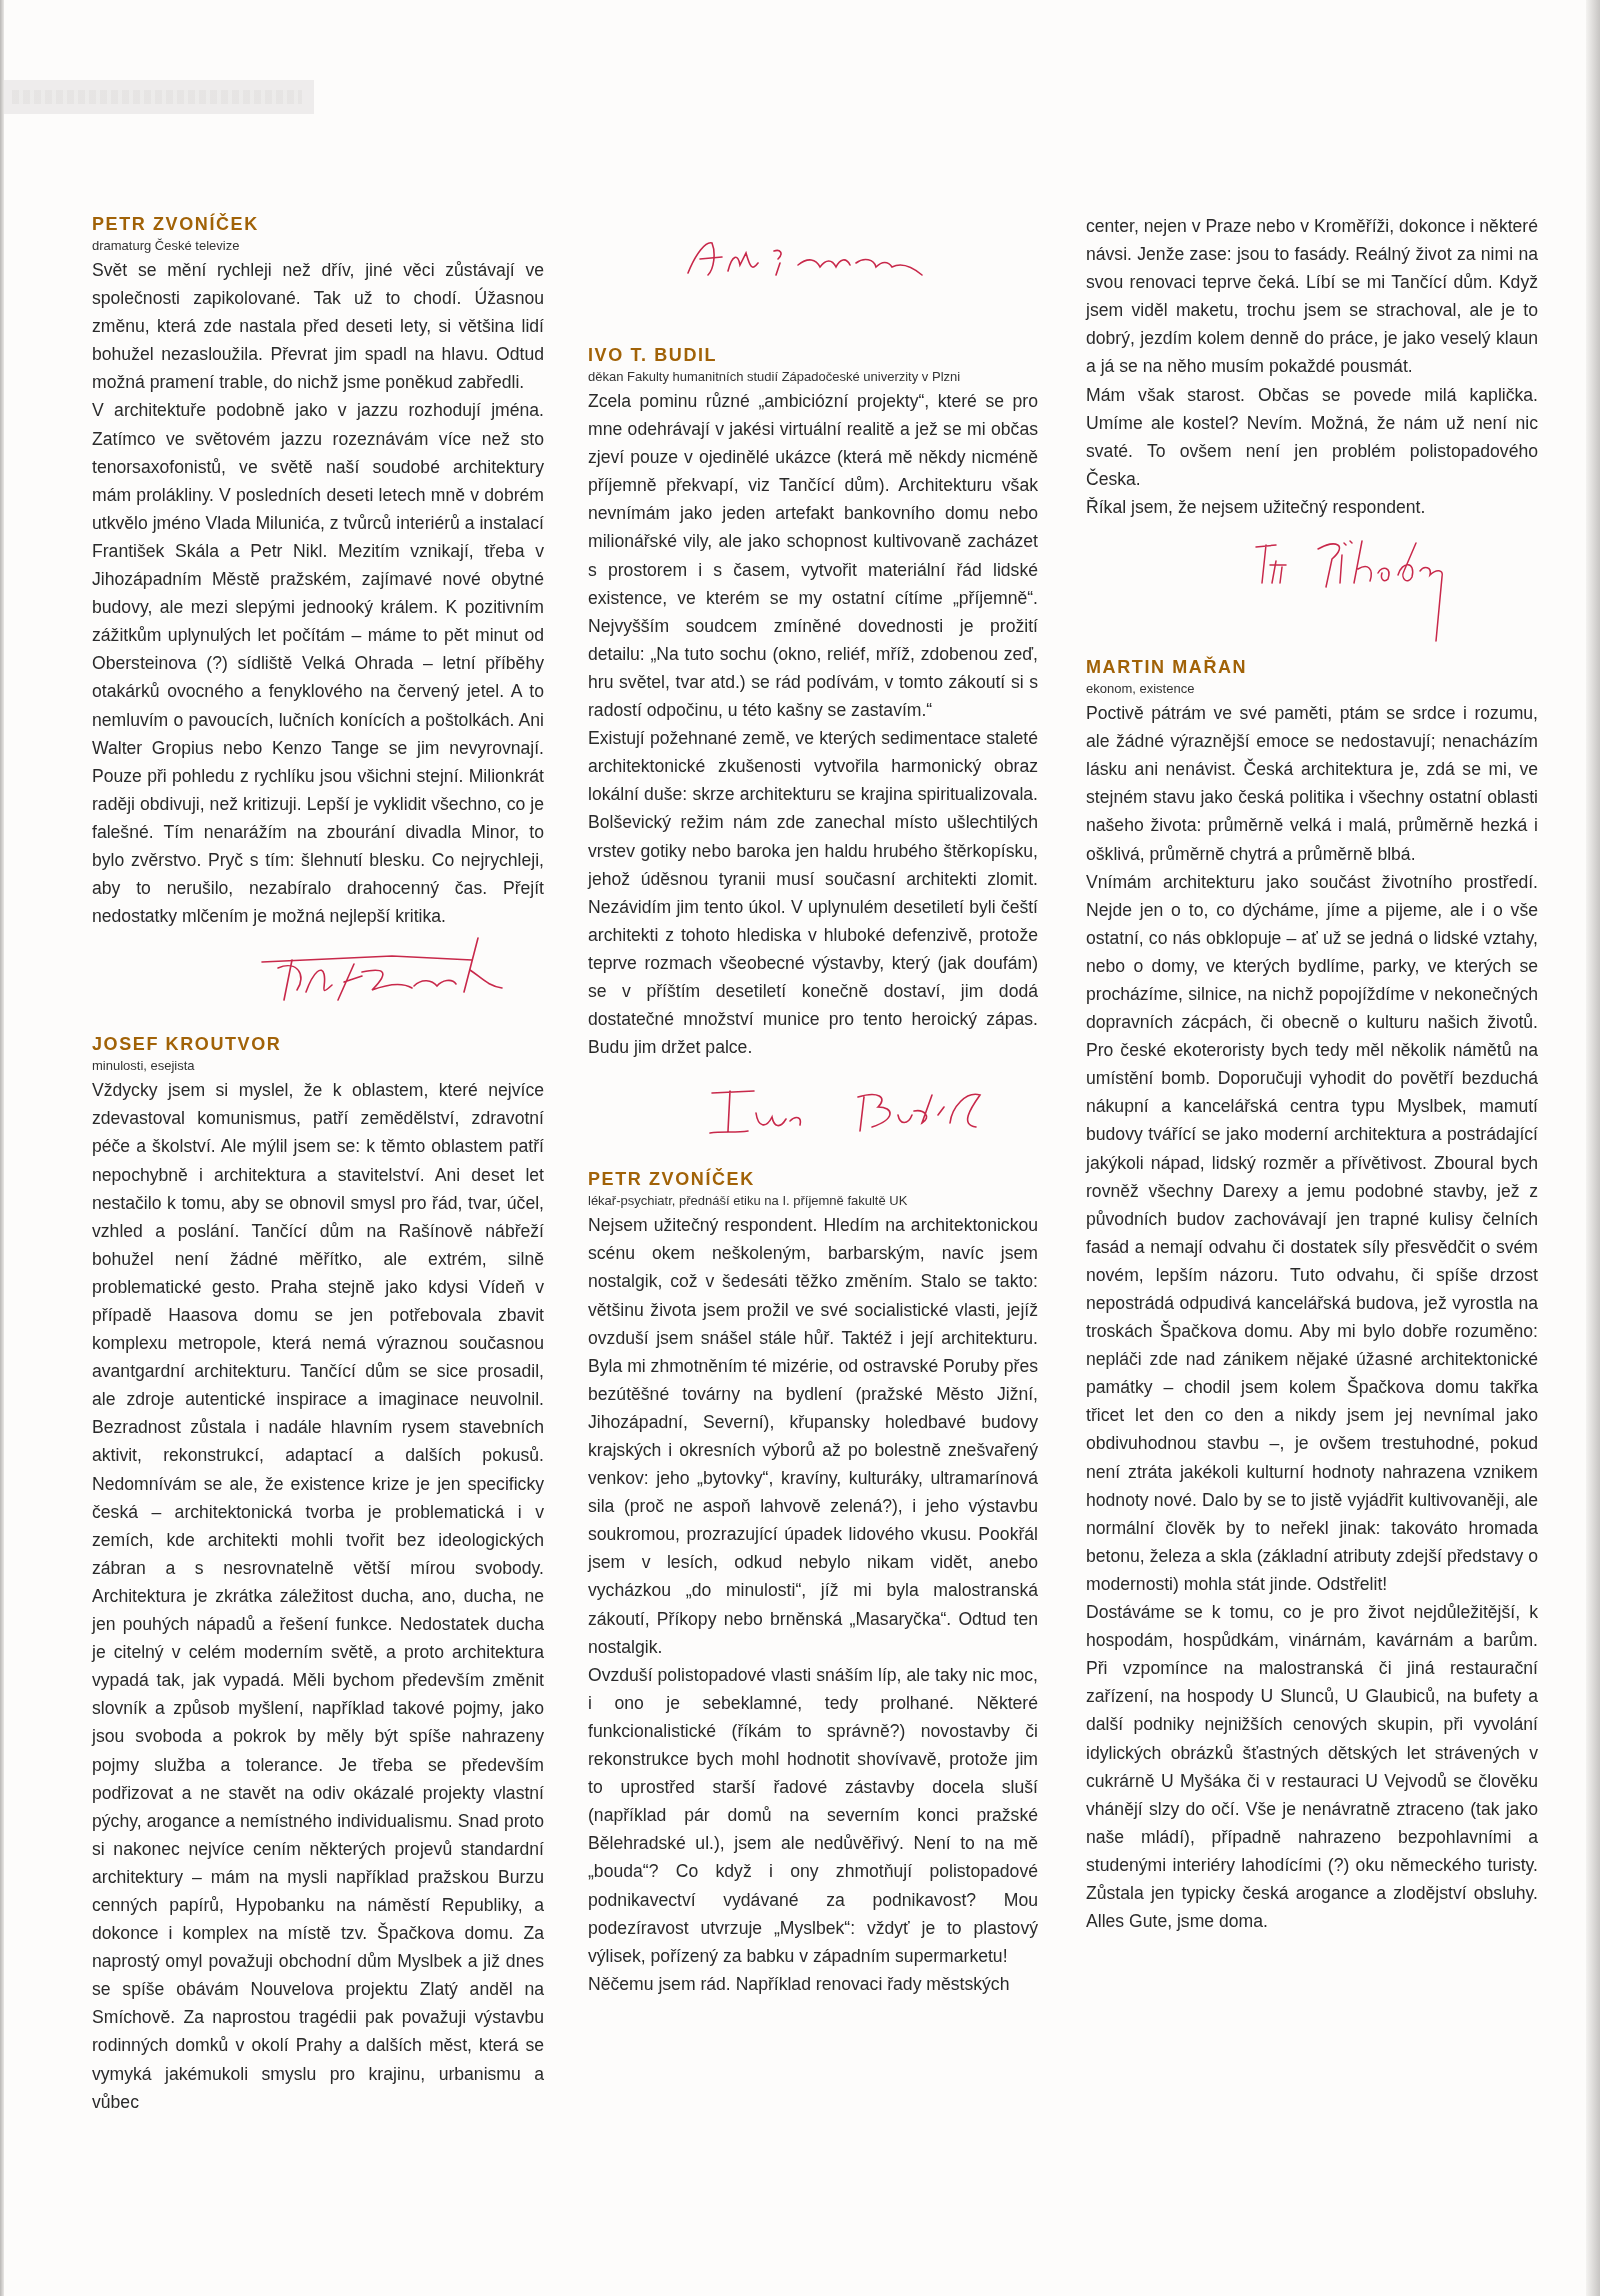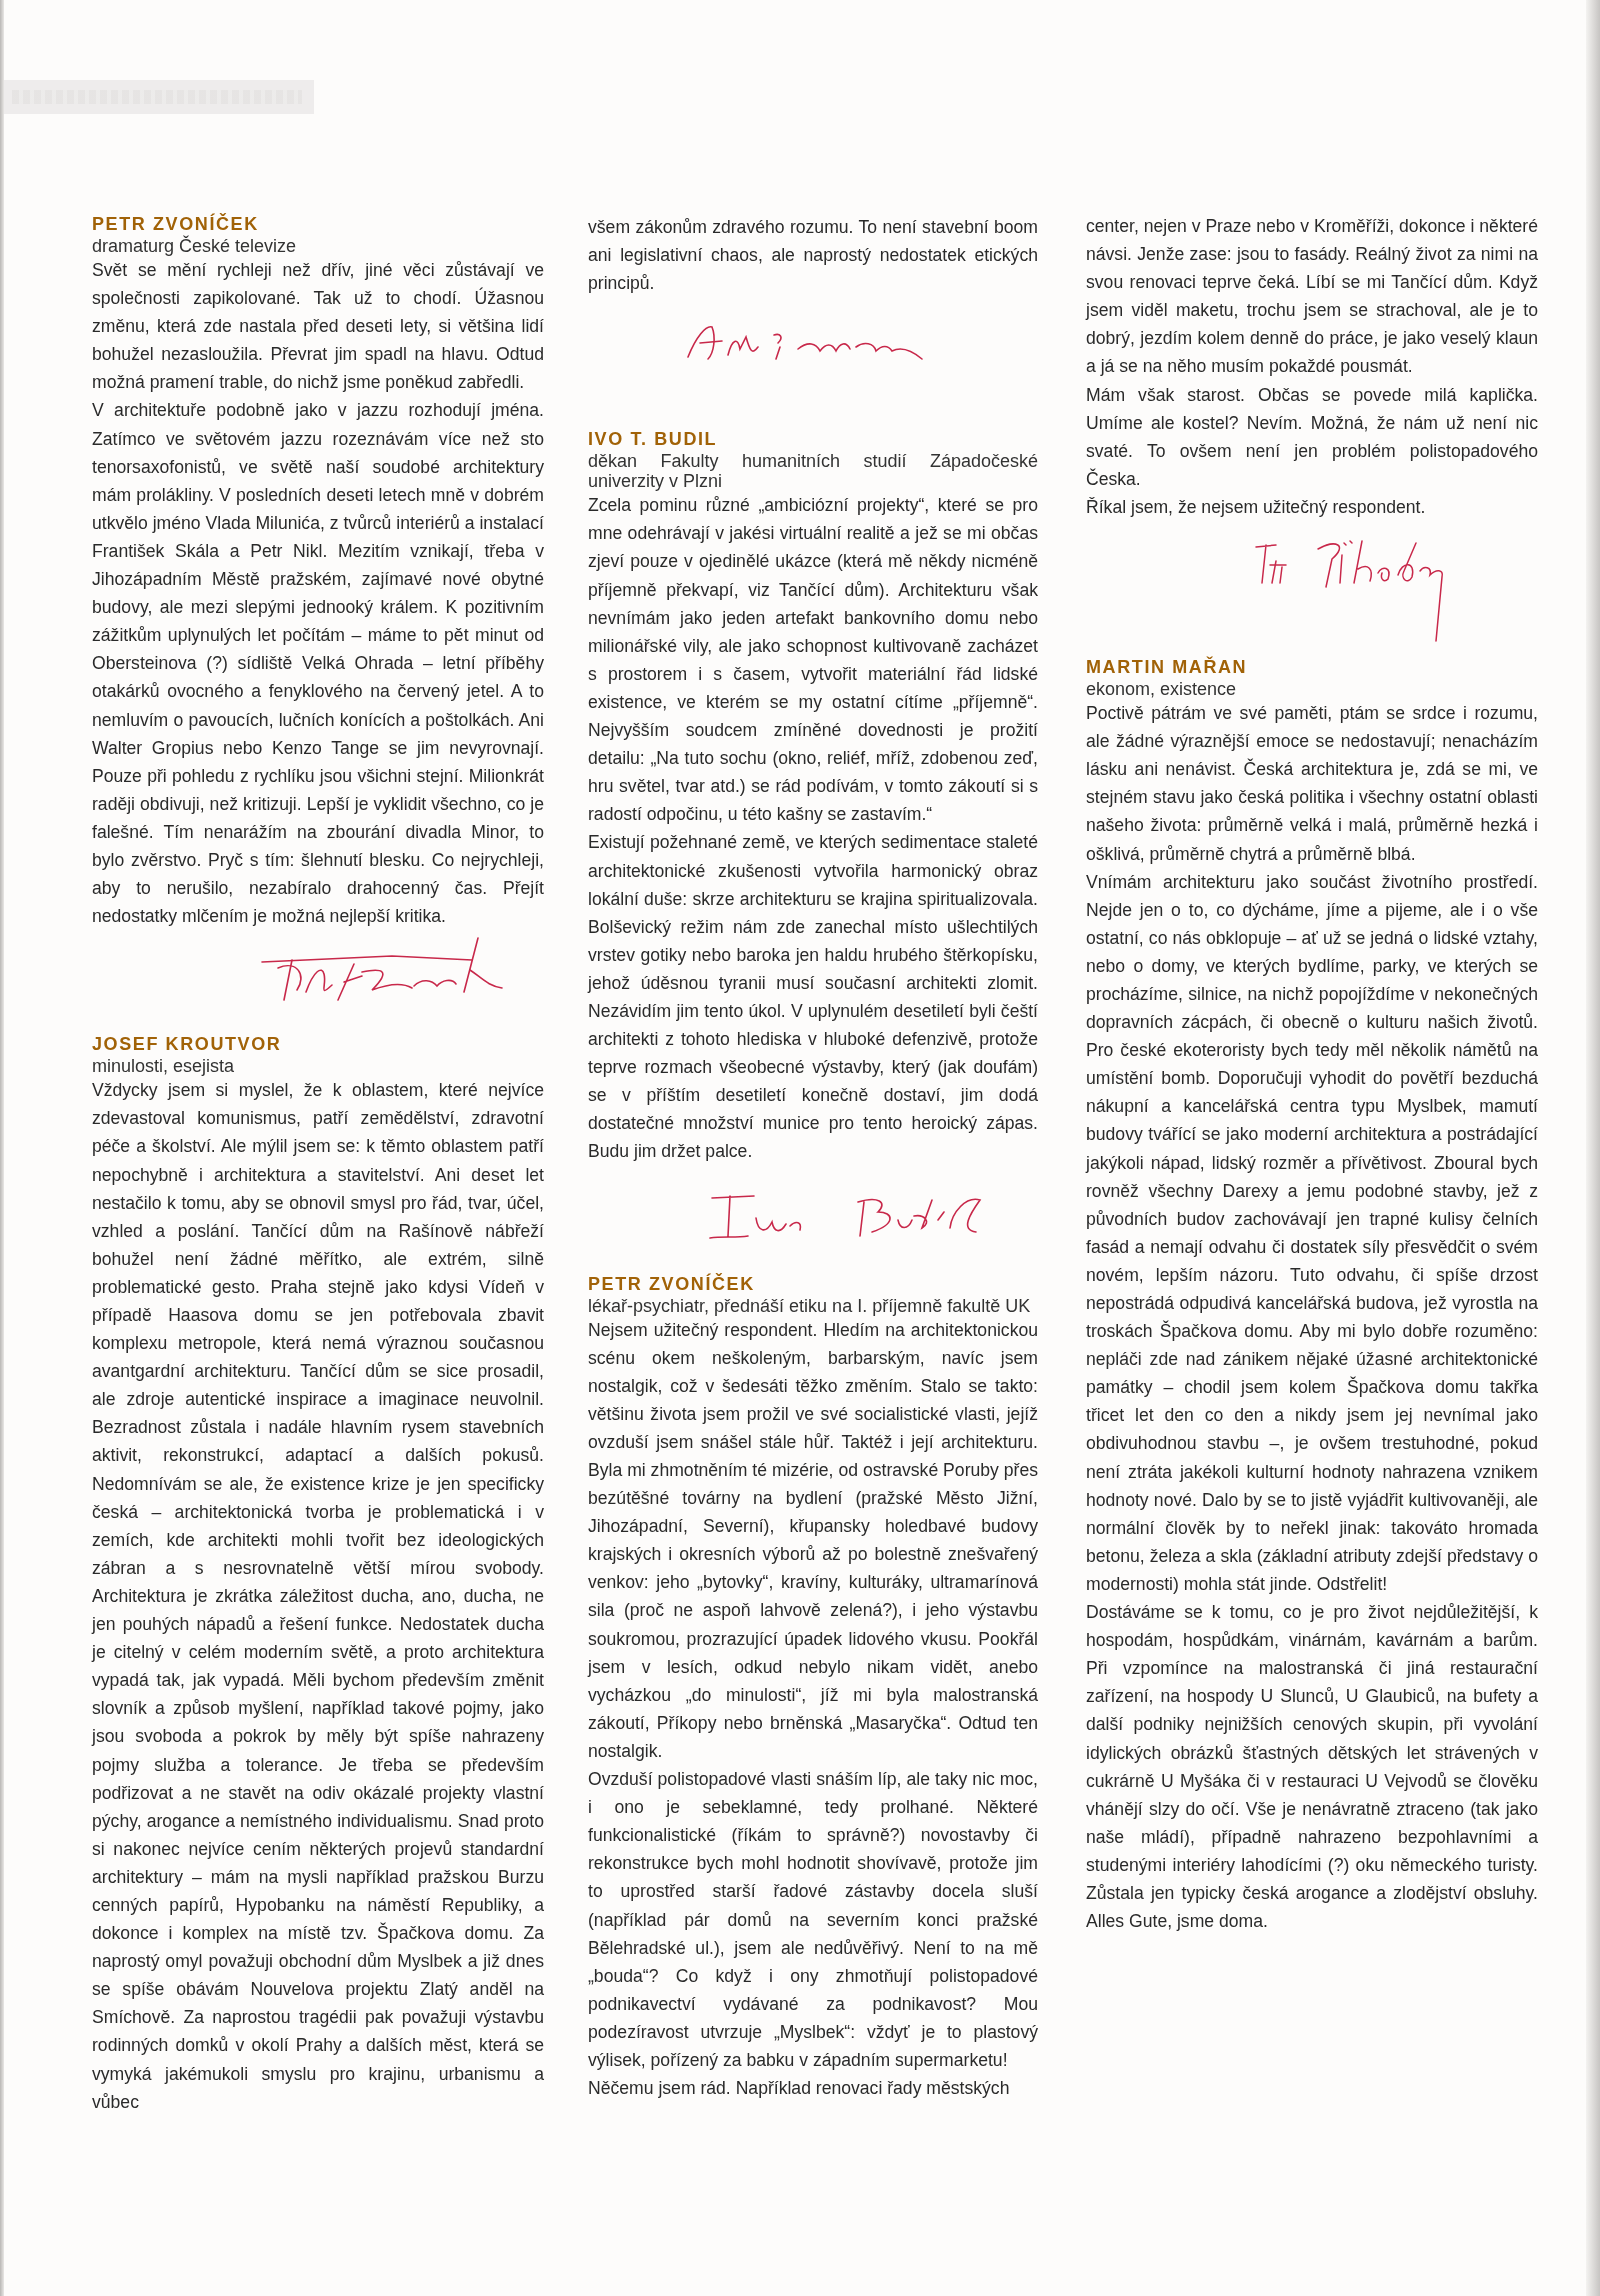--- a/index.html
+++ b/index.html
@@ -40,21 +40,21 @@
     .author { margin: 0; }
     .author-name {
       color: #a16207;
       font-weight: bold;
       font-size: 18px;
       letter-spacing: 1.6px;
       line-height: 24px;
       display: block;
     }
     .author-role {
-      font-size: 18px;
+      font-size: 13px;
       line-height: 20px;
       display: block;
       color: #333;
     }
     .para { margin: 0; }
     .signature {
       display: block;
       height: 100px;
       position: relative;
     }
@@ -95,23 +95,20 @@
     </svg>
   </div>
   <div class="author">
     <span class="author-name">JOSEF KROUTVOR</span>
     <span class="author-role">minulosti, esejista</span>
     <p class="para">Vždycky jsem si myslel, že k oblastem, které nejvíce zdevastoval komunismus, patří zemědělství, zdravotní péče a školství. Ale mýlil jsem se: k těmto oblastem patří nepochybně i architektura a stavitelství. Ani deset let nestačilo k tomu, aby se obnovil smysl pro řád, tvar, účel, vzhled a poslání. Tančící dům na Rašínově nábřeží bohužel není žádné měřítko, ale extrém, silně problematické gesto. Praha stejně jako kdysi Vídeň v případě Haasova domu se jen potřebovala zbavit komplexu metropole, která nemá výraznou současnou avantgardní architekturu. Tančící dům se sice prosadil, ale zdroje autentické inspirace a imaginace neuvolnil. Bezradnost zůstala i nadále hlavním rysem stavebních aktivit, rekonstrukcí, adaptací a dalších pokusů. Nedomnívám se ale, že existence krize je jen specificky česká – architektonická tvorba je problematická i v zemích, kde architekti mohli tvořit bez ideologických zábran a s nesrovnatelně větší mírou svobody. Architektura je zkrátka záležitost ducha, ano, ducha, ne jen pouhých nápadů a řešení funkce. Nedostatek ducha je citelný v celém moderním světě, a proto architektura vypadá tak, jak vypadá. Měli bychom především změnit slovník a způsob myšlení, například takové pojmy, jako jsou svoboda a pokrok by měly být spíše nahrazeny pojmy služba a tolerance. Je třeba se především podřizovat a ne stavět na odiv okázalé projekty vlastní pýchy, arogance a nemístného individualismu. Snad proto si nakonec nejvíce cením některých projevů standardní architektury – mám na mysli například pražskou Burzu cenných papírů, Hypobanku na náměstí Republiky, a dokonce i komplex na místě tzv. Špačkova domu. Za naprostý omyl považuji obchodní dům Myslbek a již dnes se spíše obávám Nouvelova projektu Zlatý anděl na Smíchově. Za naprostou tragédii pak považuji výstavbu rodinných domků v okolí Prahy a dalších měst, která se vymyká jakémukoli smyslu pro krajinu, urbanismu a vůbec</p>
   </div>
 </div>
 
 <div class="column col2">
-  <div class="author">
-    <p class="para">všem zákonům zdravého rozumu. To není stavební boom ani legislativní chaos, ale naprostý nedostatek etických principů.</p>
-  </div>
   <div class="signature sig-kroutvor">
     <svg width="450" height="104" viewBox="0 0 450 104">
       <g fill="none" stroke="#c8284a" stroke-width="1.6" stroke-linecap="round">
         <path d="M100 60 C108 40 118 28 124 30 C128 40 126 56 120 62"></path>
         <path d="M112 46 L134 44"></path>
         <path d="M140 58 C144 42 150 40 152 52 L158 40 C162 54 164 58 170 50"></path>
         <path d="M186 38 C192 36 196 40 190 46 M192 50 L188 62"></path>
         <path d="M210 52 C220 44 228 46 232 54 C238 46 244 46 248 54 C252 46 258 44 262 52"></path>
         <path d="M268 50 C276 44 286 46 288 54 C294 48 300 48 304 54 C312 50 322 52 334 62"></path>
       </g>

